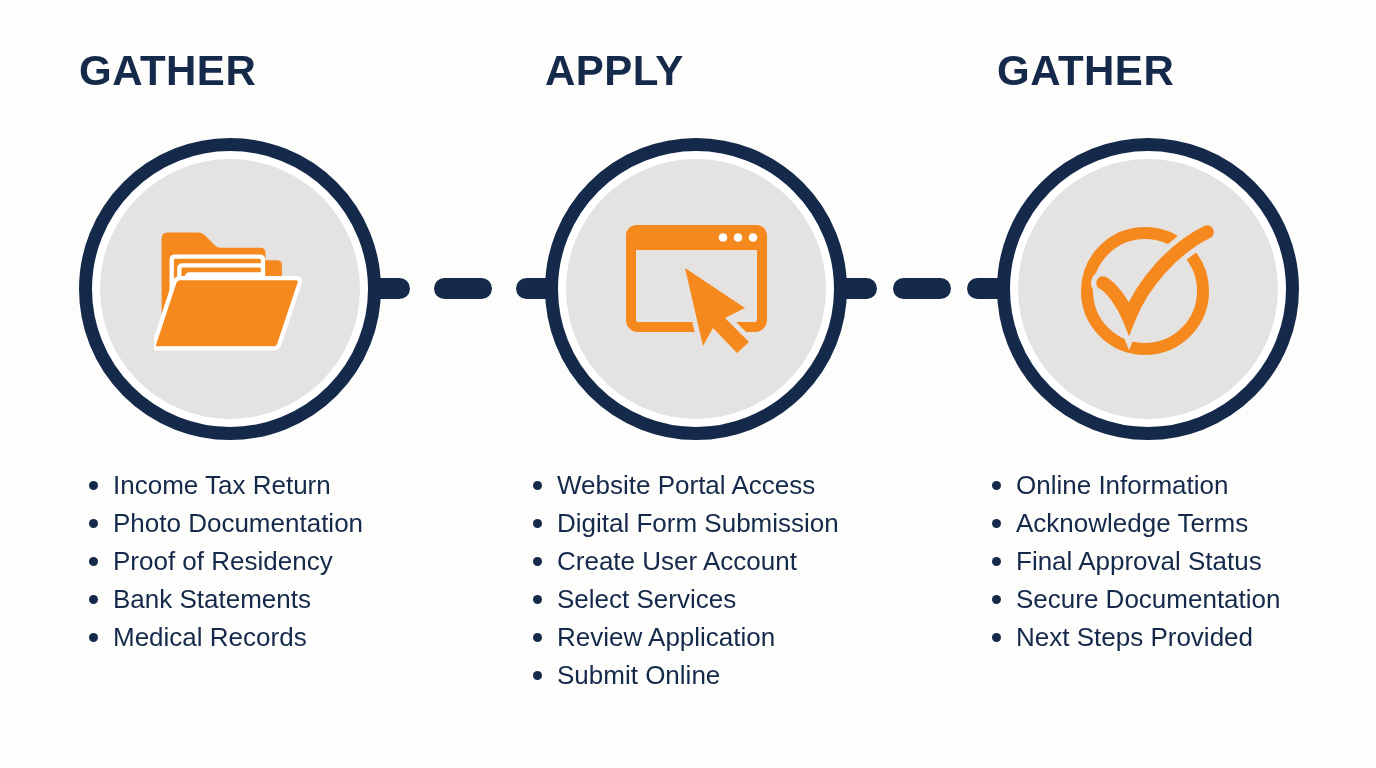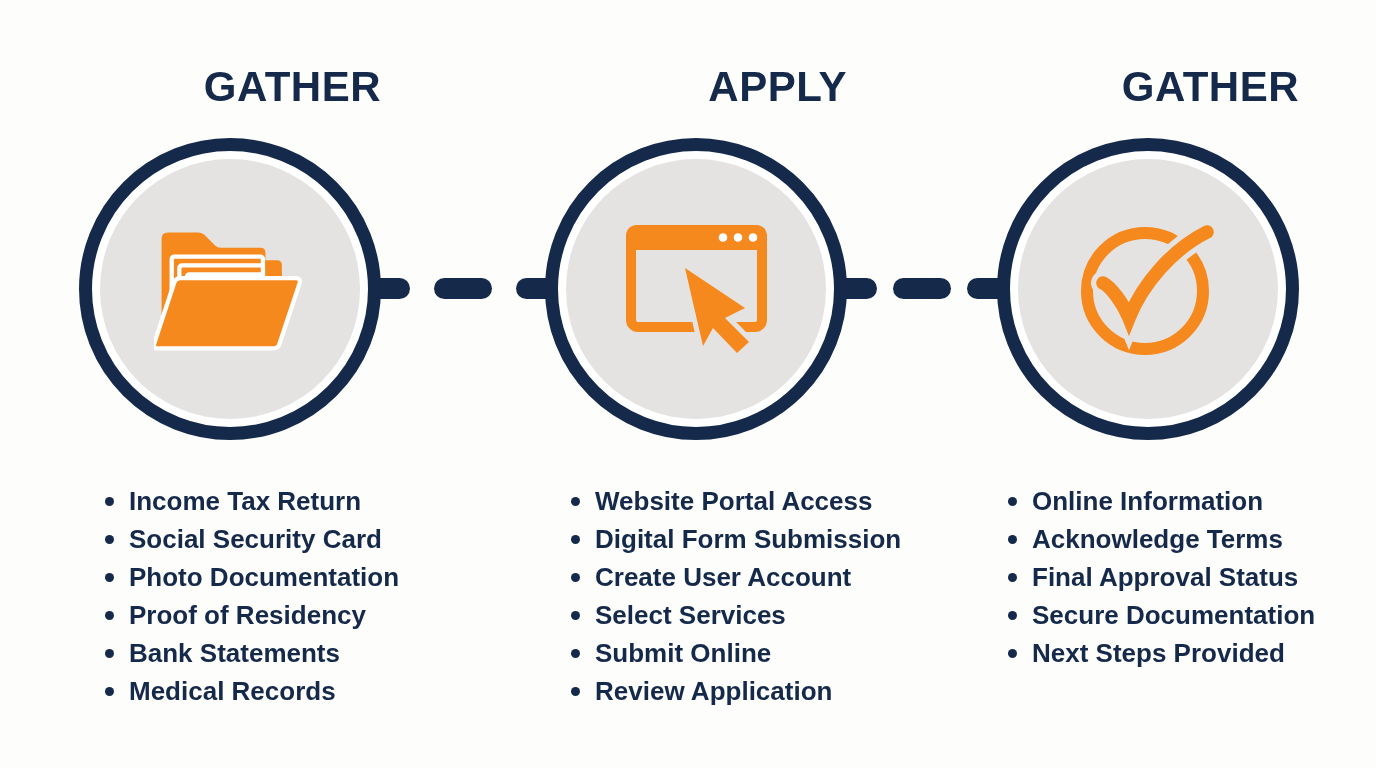--- a/index.html
+++ b/index.html
@@ -14,23 +14,23 @@
     background:#fff;
   }
   .canvas{
     position:relative;
     width:1376px;height:768px;
     background:var(--page_bg);
     overflow:hidden;
   }
   .step-title{
     position:absolute;
-    top:64px;
+    top:48px;
     width:302px;
-    text-align:right;
+    text-align:left;
     font-size:42px;
     font-weight:700;
     letter-spacing:.5px;
     color:var(--navy);
     line-height:46px;
   }
   .circle{
     position:absolute;
     top:138px;
     width:302px;height:302px;
@@ -59,24 +59,23 @@
     width:32px;height:21px;background:var(--navy);
     border-radius:10.5px 0 0 10.5px;
   }
   .connector .pill{
     width:58px;height:21px;background:var(--navy);
     border-radius:10.5px;
   }
   ul.step-list{
     position:absolute;
     top:466px;
-    margin:16px;padding:0;
+    margin:0;padding:0;
     list-style:none;
     width:346px;
-    font-weight:bold;
   }
   ul.step-list li{
     position:relative;
     padding-left:27px;
     font-size:26px;
     line-height:38px;
     color:var(--navy);
     white-space:nowrap;
   }
   ul.step-list li::before{
@@ -106,21 +105,20 @@
         <rect x="20" y="31" width="66" height="53" rx="2" fill="var(--orange)" stroke="#FFFFFF" stroke-width="3.4"></rect>
         <rect x="26" y="38" width="60" height="46" rx="2" fill="var(--orange)" stroke="#FFFFFF" stroke-width="3.4"></rect>
 
         <path fill="var(--orange)" stroke="#FFFFFF" stroke-width="3.4" stroke-linejoin="round" d="M21,41 L112,41 Q116,41 115,45 L99,93 Q98,96.5 94,96.5 L3,96.5 Q-1,96.5 0.2,92.5 L16,44.5 Q17.2,41 21,41 Z"></path>
       </svg>
     </div>
   </div>
 
   <ul class="step-list" style="left:86px">
     <li>Income Tax Return</li>
-    <li>Social Security Card</li>
     <li>Photo Documentation</li>
     <li>Proof of Residency</li>
     <li>Bank Statements</li>
     <li>Medical Records</li>
   </ul>
 
   <div class="connector" style="left:378px;width:170px">
     <div class="stub-left"></div>
     <div class="pill"></div>
     <div class="stub-right"></div>
@@ -140,27 +138,27 @@
         <circle cx="117" cy="15.5" r="4.3" fill="#FFFFFF"></circle>
         <circle cx="132" cy="15.5" r="4.3" fill="#FFFFFF"></circle>
 
         <path d="M64,46 L82,124 L92,106 L116,131 L128,120 L104,96 L124,86 Z" fill="var(--circle_fill)" stroke="var(--circle_fill)" stroke-width="10" stroke-linejoin="round"></path>
 
         <path d="M64,46 L82,124 L92,106 L116,131 L128,120 L104,96 L124,86 Z" fill="var(--orange)"></path>
       </svg>
     </div>
   </div>
 
-  <ul class="step-list" style="left:552px">
+  <ul class="step-list" style="left:530px">
     <li>Website Portal Access</li>
     <li>Digital Form Submission</li>
     <li>Create User Account</li>
     <li>Select Services</li>
+    <li>Review Application</li>
     <li>Submit Online</li>
-    <li>Review Application</li>
   </ul>
 
   <div class="connector" style="left:845px;width:154px">
     <div class="stub-left"></div>
     <div class="pill"></div>
     <div class="stub-right"></div>
   </div>
 
   <div class="step-title" style="left:997px">GATHER</div>
 

